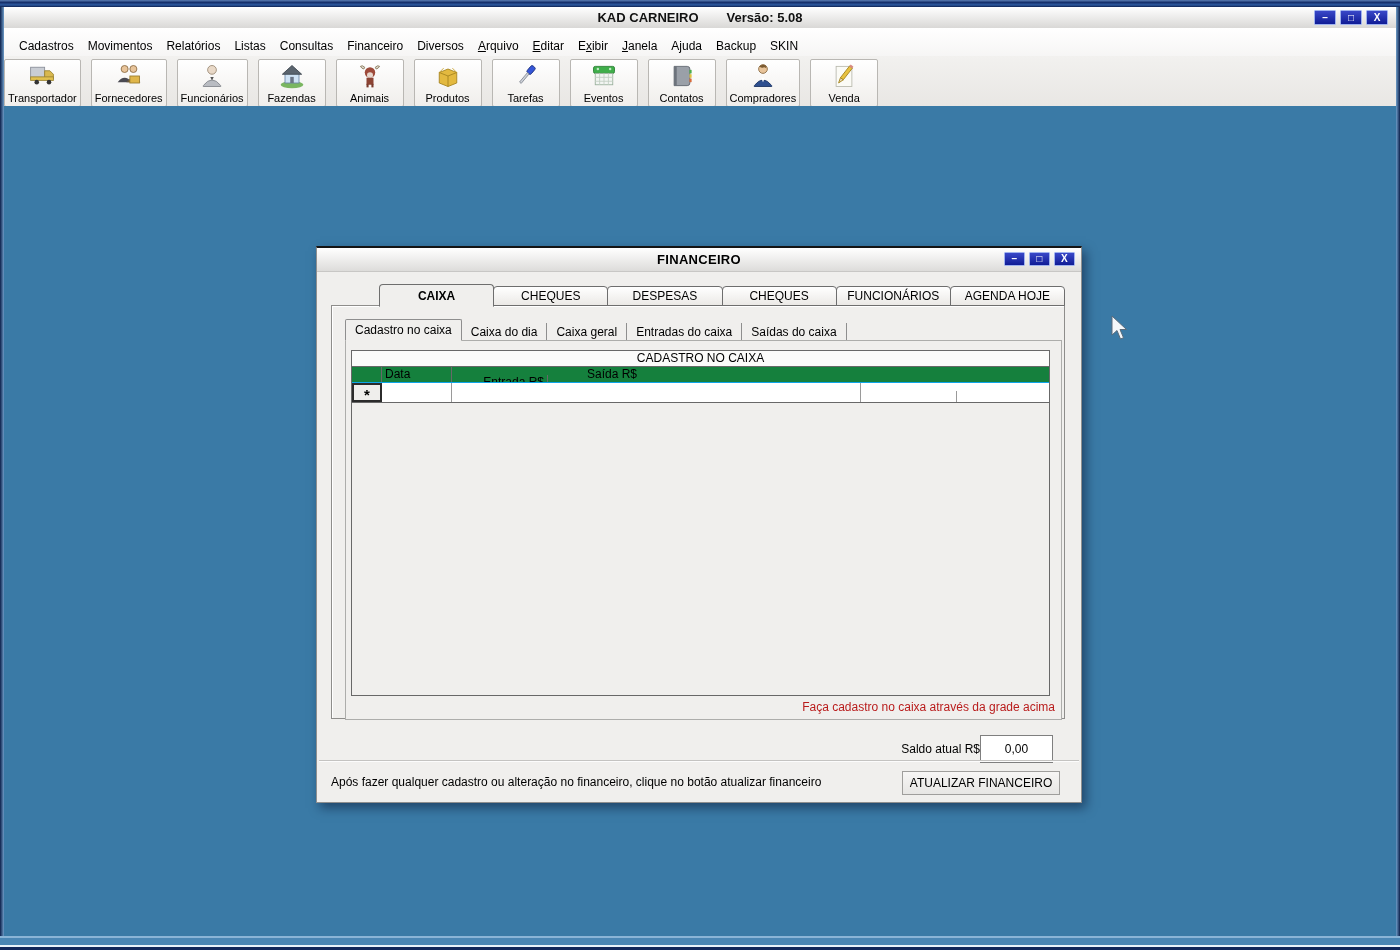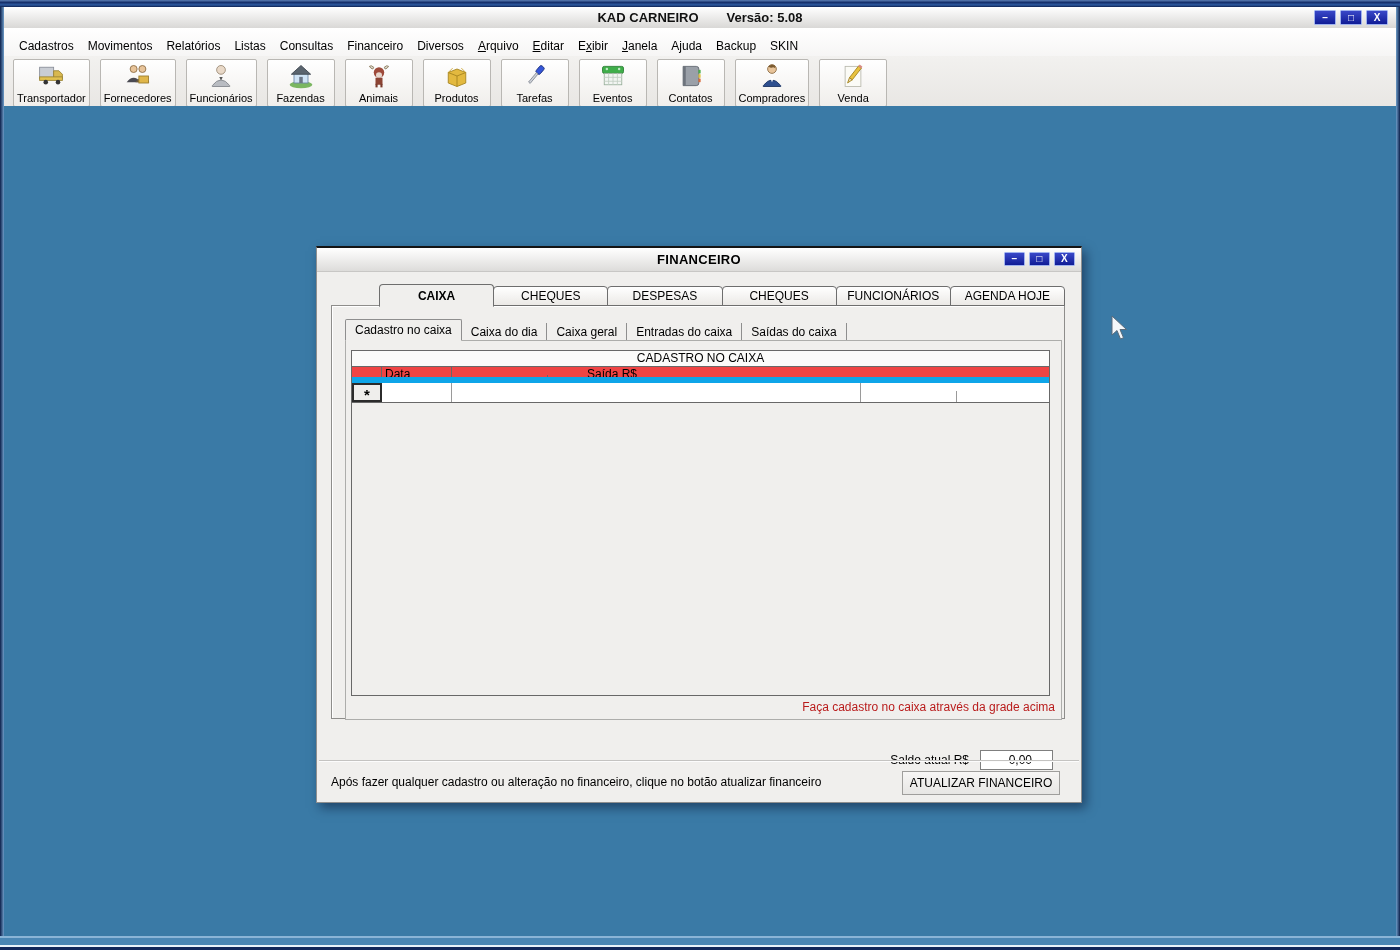--- a/index.html
+++ b/index.html
@@ -29,21 +29,21 @@
   .wbtn.small { width:21px; height:14px; }
 
   
   .menubar { top:28px; height:36px; background:linear-gradient(180deg,#ffffff,#f4f3f2);
     border-bottom:1px solid #dcdbd9; display:flex; align-items:stretch; padding-left:8px; }
   .menu-item { display:flex; align-items:center; padding:0 7px; font-size:12px; color:#000; }
   .menu-item u { text-decoration:underline; }
 
   
   .toolbar { top:56px; height:54px; background:linear-gradient(180deg,#f2f1ef,#e8e6e3);
-    border-bottom:1px solid #8fa7bd; display:flex; align-items:center; gap:10px; padding-left:9px; }
+    border-bottom:1px solid #8fa7bd; display:flex; align-items:center; gap:10px; padding-left:0; }
   .tb-btn { min-width:68px; height:48px; padding:1px 3px 2px 3px;
     background:linear-gradient(180deg,#ffffff,#f0eeeb); border:1px solid #b9b7b3; border-radius:2px;
     display:flex; flex-direction:column; align-items:center; justify-content:flex-end; }
   .tb-icon { height:31px; display:flex; align-items:center; justify-content:center; }
   .tb-icon svg { width:28px; height:28px; }
   .tb-label { font-size:11px; line-height:12px; color:#000; white-space:nowrap; }
 
   
   .desktop { position:absolute; left:4px; right:4px; top:106px; bottom:14px; background:#3a7aa6; }
 
@@ -68,39 +68,39 @@
   .subtab { height:17px; display:flex; align-items:center; padding:0 9px; font-size:12px; border-right:1px solid #8e8e8e; }
   .subtab.active { height:22px; border:1px solid #8e8e8e; border-bottom:1px solid #f0efed; margin-bottom:-1px;
     background:#f0efed; border-radius:2px 2px 0 0; }
 
   .subpanel { position:absolute; left:13px; top:34px; width:717px; height:380px;
     border:1px solid #adadab; background:#f0efed; }
 
   .grid { position:absolute; left:5px; top:9px; width:699px; height:346px;
     border:1px solid #686868; background:#f0efed; display:flex; flex-direction:column; }
   .grid-title { height:16px; line-height:15px; text-align:center; background:#fbfbfa; border-bottom:1px solid #686868; }
-  .grid-head { display:flex; height:16px; background:#ef4444; border-bottom:6px solid #0ea5e9; }
+  .grid-head { display:flex; height:16px; background:#15803d; border-bottom:1px solid #0ea5e9; }
   .gh { border-right:1px solid #686868; padding:0 3px; line-height:15px; overflow:hidden; white-space:nowrap; }
   .gh:last-child { border-right:none; }
   .grid-row { display:flex; height:20px; border-bottom:1px solid #686868; background:#fff; }
   .gc { border-right:1px solid #9a9a9a; background:#fff; }
   .gc:last-child { border-right:none; }
   .cw-sel { width:30px; flex:none; }
   .cw-0 { width:70px; flex:none; }
   .cw-1 { flex:1; }
   .cw-2 { width:96px; flex:none;margin-top:8px; }
   .cw-3 { width:92px; flex:none; }
   .sel-cell { background:#efeeec; border:2px solid #2b2b2b; display:flex; align-items:center; justify-content:center;
     font-size:15px; font-weight:bold; line-height:10px; padding-top:4px; }
   .grid-fill { flex:1; background:#f0efed; }
   .grid-hint { position:absolute; right:6px; bottom:5px; font-size:12px; color:#b91c1c; }
 
-  .saldo { position:absolute; top:502px; right:28px; display:flex; align-items:center; gap:11px; }
-  .saldo input { width:73px; height:20px; border:1px solid #7f7f7f; background:#fff; text-align:right;
-    font-size:12px; padding:0 20px; font-family:inherit; }
+  .saldo { position:absolute; top:487px; right:28px; display:flex; align-items:center; gap:0; }
+  .saldo input { width:73px; height:28px; border:1px solid #7f7f7f; background:#fff; text-align:center;
+    font-size:12px; padding:0 7px; font-family:inherit; }
 
   .divider { position:absolute; top:512px; left:2px; right:2px; height:2px;
     border-top:1px solid #c4c3c1; border-bottom:1px solid #fcfcfc; }
   .footer-note { position:absolute; left:14px; top:527px; font-size:12px; }
   .update-btn { position:absolute; right:21px; top:523px; width:158px; height:24px;
     background:linear-gradient(180deg,#f7f6f5,#e7e6e4); border:1px solid #9f9e9c;
     display:flex; align-items:center; justify-content:center; font-size:12px; font-family:inherit;margin-left:20px; }
 
   .cursor { position:absolute; left:1107px; top:209px; z-index:9; }
 </style>

